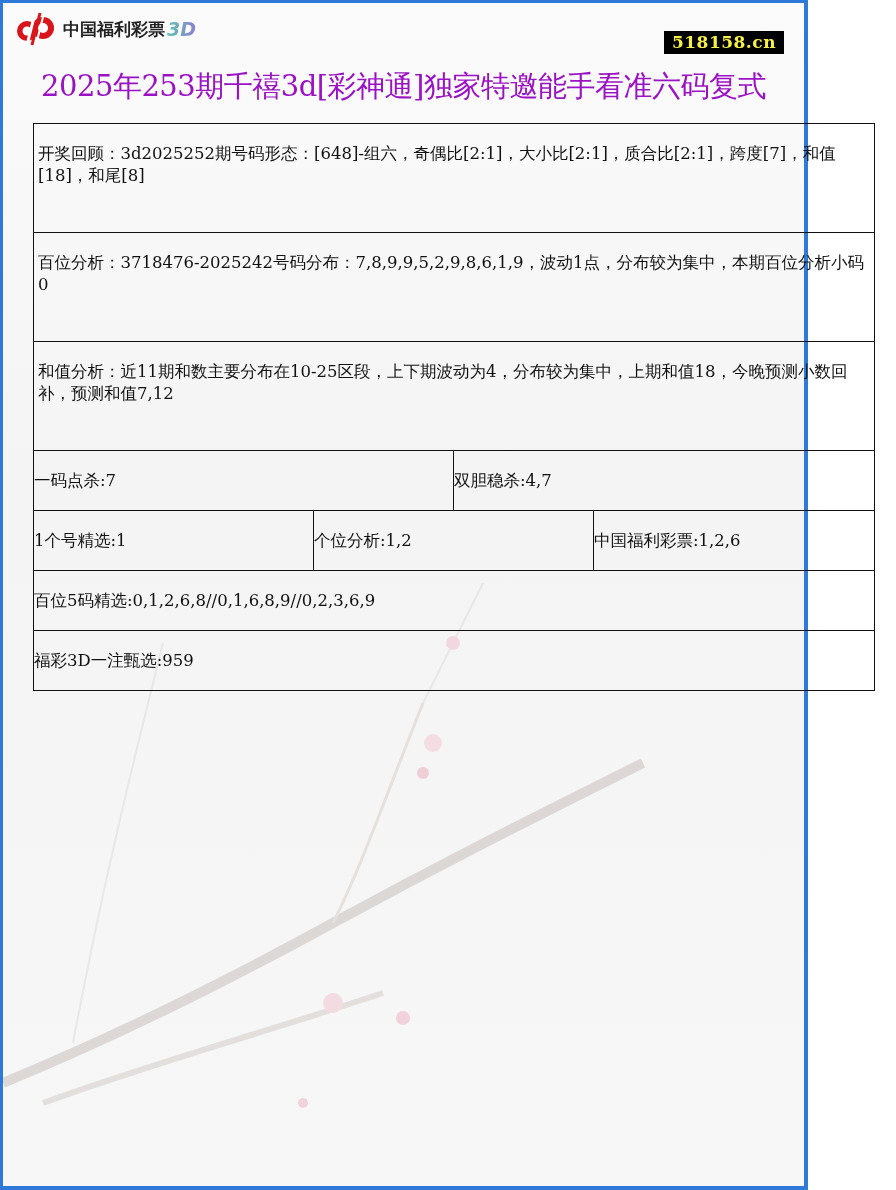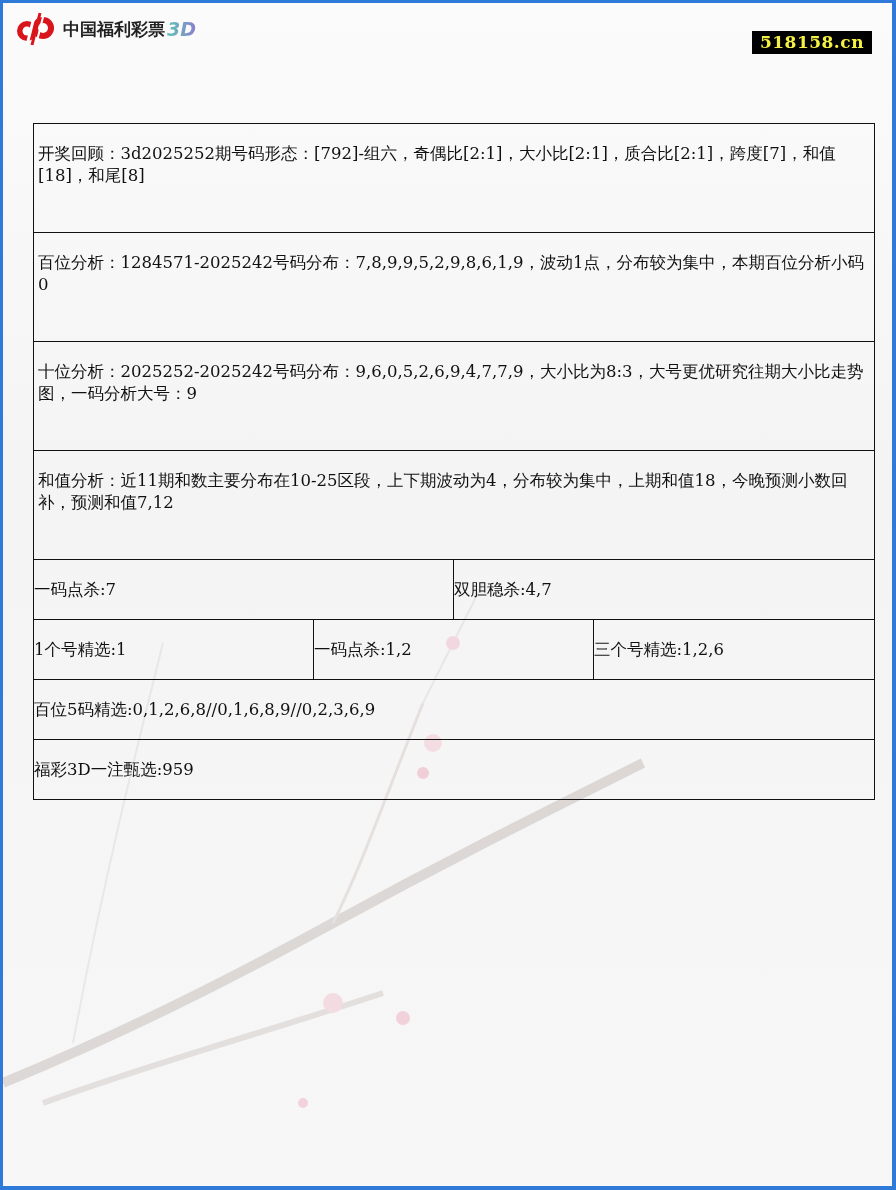--- a/index.html
+++ b/index.html
@@ -2,21 +2,21 @@
 <html><head>
 <meta charset="utf-8">
 <style>
   html, body { margin: 0; padding: 0; }
   body {
     width: 896px; height: 1190px; overflow: hidden;
     font-family: "DejaVu Serif", "Liberation Serif", serif;
     background: #fff;
   }
   .frame {
-    position: absolute; left: 0; top: 0; width: 896px; height: 1190px;
+    position: absolute; left: 0; top: 0; width: 808px; height: 1190px;
     box-sizing: border-box;
     border-top: 3px solid #2f7ad8;
     border-left: 3px solid #2f7ad8;
     border-right: 4px solid #2f7ad8;
     border-bottom: 4px solid #2f7ad8;
     background: linear-gradient(180deg, #fbfbfb 0%, #f4f4f4 40%, #f7f7f7 100%);
   }
   .bg-art {
     position: absolute; left: 0; top: 560px; width: 700px; height: 600px;
     pointer-events: none; opacity: 0.55;
@@ -90,49 +90,47 @@
         <path d="M22 2 L14 34" stroke="#fff" stroke-width="3"></path>
         <path d="M27 2 L19 34" stroke="#d9141b" stroke-width="3"></path>
         <path d="M31 2 L23 34" stroke="#fff" stroke-width="2"></path>
       </svg>
       <span class="logo-text">中国福利彩票</span>
       <span class="logo-3d">3D</span>
     </div>
     <div class="site-badge">518158.cn</div>
   </div>
 
+  <div class="title">2025年253期千禧3d[彩神通]独家特邀能手看准六码复式</div>
 
   <table class="main">
     <colgroup>
       <col style="width:280px">
         <col style="width:140px">
         <col style="width:140px">
         <col style="width:281px">
     </colgroup>
     <tbody>
         <tr>
-          <td class="para" colspan="4">开奖回顾：3d2025252期号码形态：[792]-组六，奇偶比[2:1]，大小比[2:1]，质合比[2:1]，跨度[7]，和值[18]，和尾[8]</td>
+          <td class="para" colspan="4">开奖回顾：3d2025252期号码形态：[648]-组六，奇偶比[2:1]，大小比[2:1]，质合比[2:1]，跨度[7]，和值[18]，和尾[8]</td>
         </tr>
     <tr>
-          <td class="para" colspan="4">百位分析：1284571-2025242号码分布：7,8,9,9,5,2,9,8,6,1,9，波动1点，分布较为集中，本期百位分析小码0</td>
-        </tr>
-    <tr>
-          <td class="para" colspan="4">十位分析：2025252-2025242号码分布：9,6,0,5,2,6,9,4,7,7,9，大小比为8:3，大号更优研究往期大小比走势图，一码分析大号：9</td>
+          <td class="para" colspan="4">百位分析：3718476-2025242号码分布：7,8,9,9,5,2,9,8,6,1,9，波动1点，分布较为集中，本期百位分析小码0</td>
         </tr>
     <tr>
           <td class="para" colspan="4">和值分析：近11期和数主要分布在10-25区段，上下期波动为4，分布较为集中，上期和值18，今晚预测小数回补，预测和值7,12</td>
         </tr>
     <tr>
       <td class="center" colspan="2">一码点杀:7</td>
       <td class="center" colspan="2">双胆稳杀:4,7</td>
     </tr>
     <tr>
       <td class="center">1个号精选:1</td>
-      <td class="center" colspan="2">一码点杀:1,2</td>
-      <td class="center">三个号精选:1,2,6</td>
+      <td class="center" colspan="2">个位分析:1,2</td>
+      <td class="center">中国福利彩票:1,2,6</td>
     </tr>
     <tr>
           <td class="center" colspan="4">百位5码精选:0,1,2,6,8//0,1,6,8,9//0,2,3,6,9</td>
         </tr>
     <tr>
           <td class="center" colspan="4">福彩3D一注甄选:959</td>
         </tr>
 
   </tbody>
     </table>

